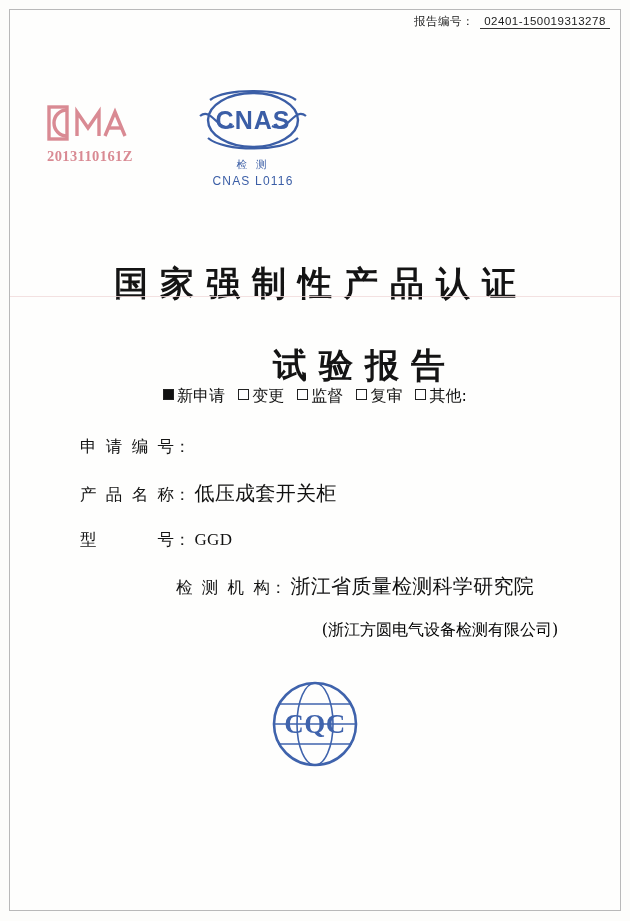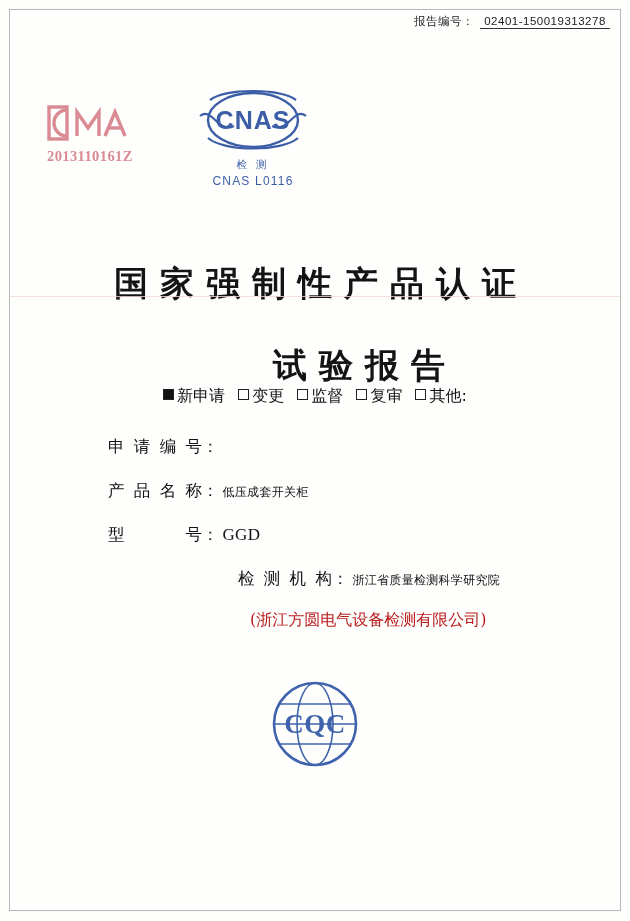--- a/index.html
+++ b/index.html
@@ -184,21 +184,21 @@
     position: absolute;
     top: 436px;
     left: 0;
     width: 100%;
   }
   .field {
     display: flex;
     align-items: baseline;
     justify-content: flex-start;
     margin-bottom: 22px;
-    padding-left: 108px;
+    padding-left: 80px;
   }
   .field .flabel {
     font-family: "DejaVu Serif", serif;
     font-size: 16.5px;
     color: #141414;
     width: 94px;
     text-align: justify;
     text-align-last: justify;
     flex: none;
   }
@@ -208,29 +208,30 @@
     margin: 0 4px 0 0;
   }
   .field .fvalue {
     font-family: "Liberation Serif", serif;
     font-size: 17px;
     color: #111;
     letter-spacing: 0.3px;
   }
   .field .fvalue.cjk {
     font-family: Liberation Mono, monospace;
-    font-size: 12px;
+    font-size: 20px;
   }
   .field.tight { margin-bottom: 20px; justify-content: center; }
   .subline {
     padding-left: 250px;
     font-family: "DejaVu Serif", serif;
     font-size: 16px;
-    color: #b91c1c;
+    color: #000000;
     margin-bottom: 36px;
+    text-align: center;
   }
 
   
   .cqc {
     position: absolute;
     left: 50%;
     transform: translateX(-50%);
     top: 672px;
     width: 104px;
     height: 104px;

